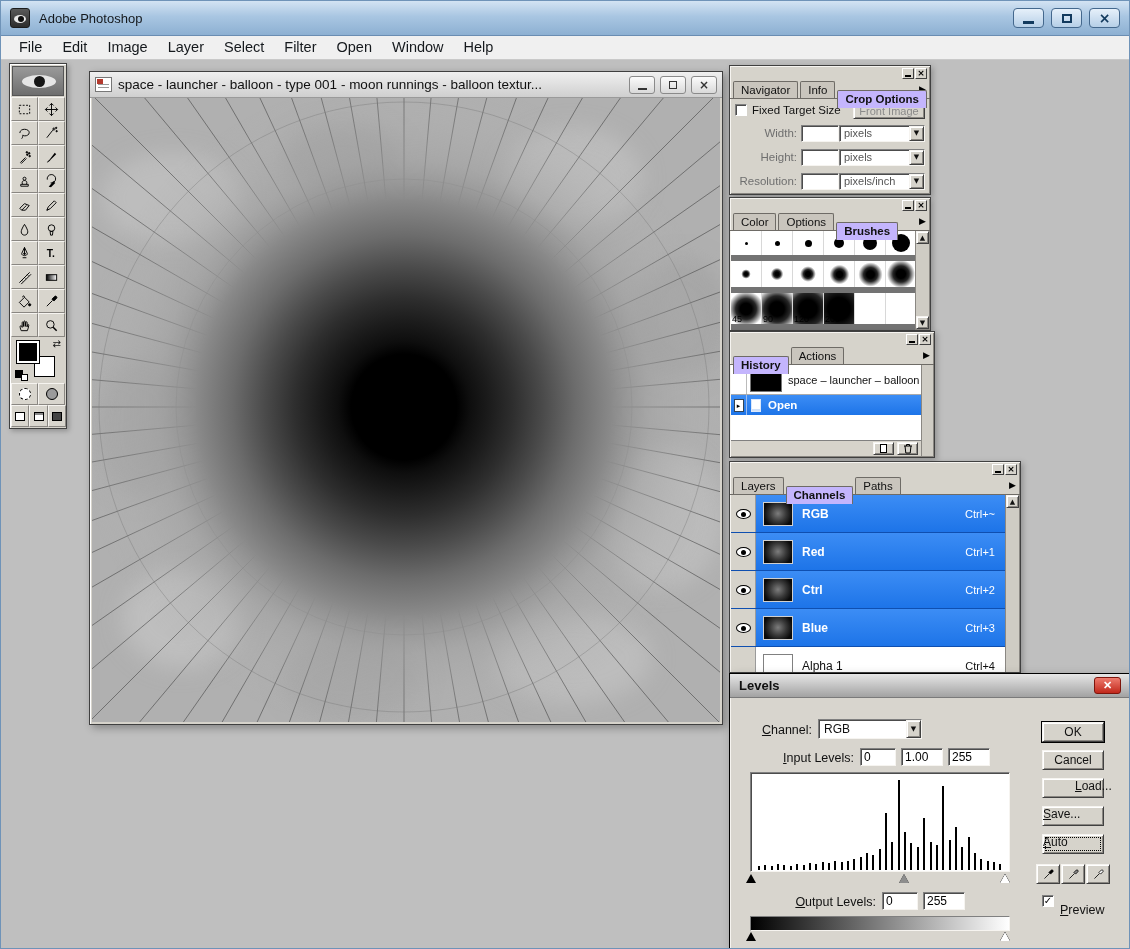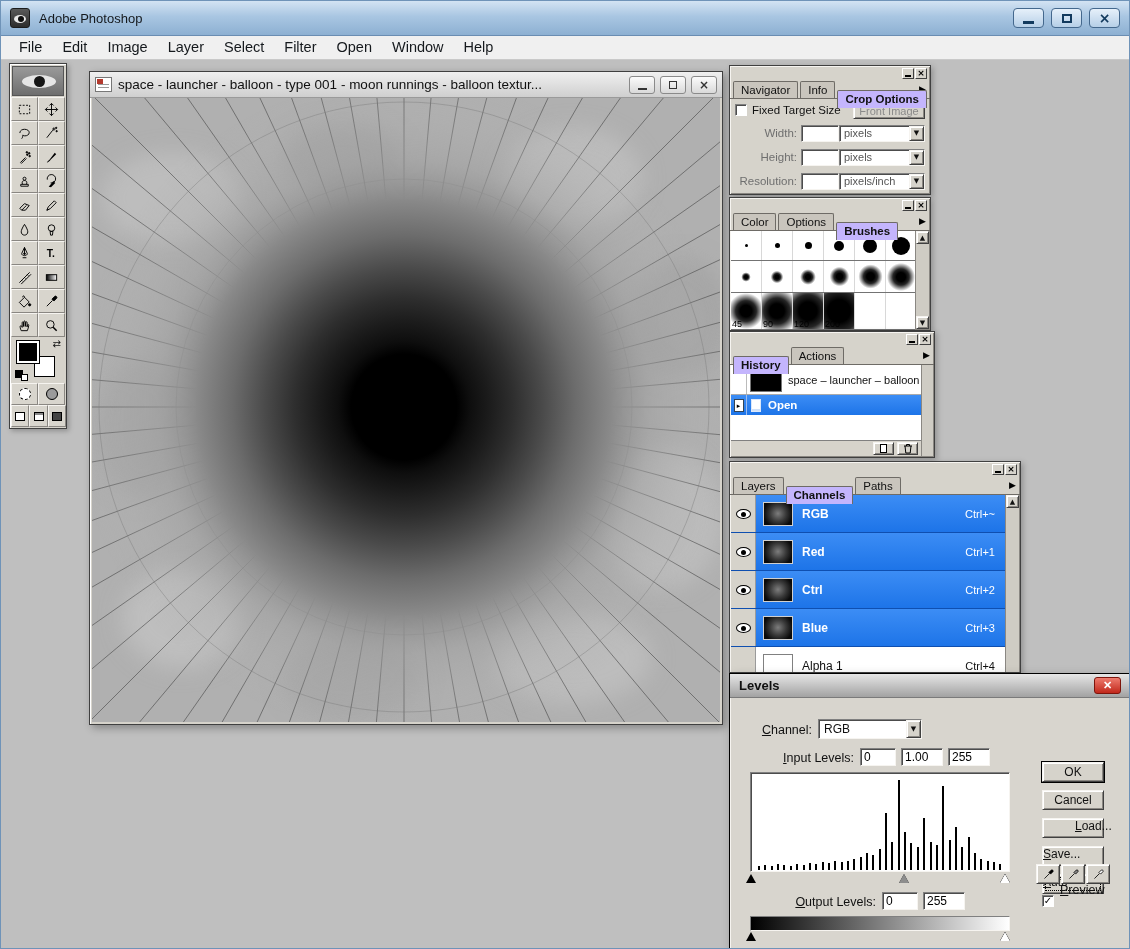--- a/index.html
+++ b/index.html
@@ -108,21 +108,21 @@
   .co-fieldlabel { width:62px; text-align:right; font-size:11.5px; color:#6f6f6f; margin-right:4px; flex:none;}
   .co-input { width:38px; height:17px; font-size:11px; padding:0 3px; }
   input.sunken { outline:none; }
   .co-unit { display:flex; height:17px; margin-left:0; flex:1; }
   .co-unit .txt { flex:1; font-size:11px; color:#555; padding:1px 4px; }
   .dd-arrow { width:15px; height:100%; flex:none; font-size:7px; }
   .front-image { position:absolute; right:5px; top:3px; width:72px; height:17px; font-size:11px; color:#8a8a8a; }
 
   
   .brush-area { position:absolute; left:1px; top:33px; right:15px; bottom:1px; background:#fff; }
-  .brush-row { display:flex; border-bottom:1px solid #737373;text-align:center; }
+  .brush-row { display:flex; border-bottom:6px solid #737373;text-align:center; }
   .brush-cell { width:31px; border-right:1px solid #d8d8d8; position:relative; display:flex;
                 align-items:center; justify-content:center; overflow:hidden; background:#fff; flex:none;}
   .dot { background:#000; border-radius:50%; flex:none; }
   .dot.soft { background:radial-gradient(closest-side, #000 25%, rgba(0,0,0,.85) 45%, rgba(0,0,0,0) 78%); border-radius:0;}
   .bl { position:absolute; left:1px; bottom:0; font-size:9px; color:#000; }
   .vscroll { position:absolute; top:33px; right:1px; bottom:1px; width:14px; background:#cfccc4;
              border-left:1px solid #8a8782; }
   .sb-btn { position:absolute; left:0; width:13px; height:13px; font-size:7px; }
   .sb-up { top:0; } .sb-dn { bottom:0; }
 
@@ -180,21 +180,21 @@
   .histo { left:20px; top:98px; width:260px; height:100px; background:#fff; border:1px solid;
     border-color:#808080 #f6f4f0 #f6f4f0 #808080; box-shadow: inset 1px 1px 0 #4c4c4c; overflow:hidden;}
   .histo-bars { position:absolute; left:2px; right:2px; top:2px; bottom:1px; }
   .hbar { position:absolute; bottom:0; width:2px; background:#000; }
   .tri { width:0; height:0; border-left:5px solid transparent; border-right:5px solid transparent;
          border-bottom:9px solid #000; position:absolute; }
   .tri.gray { border-bottom-color:#8d8d8d; filter:drop-shadow(0 0 .5px #000); }
   .tri.white { border-bottom-color:#fff; filter:drop-shadow(0 0 .6px #000) drop-shadow(0 0 .6px #000); }
   .grad-bar { left:20px; top:242px; width:260px; height:15px; border:1px solid;
     border-color:#808080 #f6f4f0 #f6f4f0 #808080; background:linear-gradient(to right,#000,#fff);}
-  .dlg-btn { width:62px; height:20px;margin-top:40px; }
+  .dlg-btn { width:62px; height:20px; }
   .dlg-btn.default { box-shadow: 0 0 0 1px #000, inset 1px 1px 0 #fff, inset -1px -1px 0 #8a8782; }
   .dlg-btn.focus { outline:1px dotted #000; outline-offset:-4px; }
   .dropper-btn { width:24px; height:20px; }
 </style>
 </head>
 <body>
 
 <div class="titlebar">
   <span class="app-icon"></span>
   <span class="app-title">Adobe Photoshop</span>
@@ -829,14 +829,14 @@
       </svg>
   </div>
   <div class="abs btn95 dropper-btn" style="left:356px; top:190px;">
     <svg width="13" height="13" viewBox="0 0 16 16" stroke="#000">
         <line x1="3" y1="13" x2="9" y2="7"></line>
         <path d="M8.5 5.5 10.5 7.5 13.5 4.5C14.5 3.5 12.5 1.5 11.5 2.5z" fill="#fff"></path>
       </svg>
   </div>
 
   <span class="abs cb" style="left:312px; top:221px;">✓</span>
-  <span class="abs lbl hotkey" style="left:330px; top:209px;">Preview</span>
+  <span class="abs lbl hotkey" style="left:330px; top:229px;">Preview</span>
 </div>
 
 </body></html>

